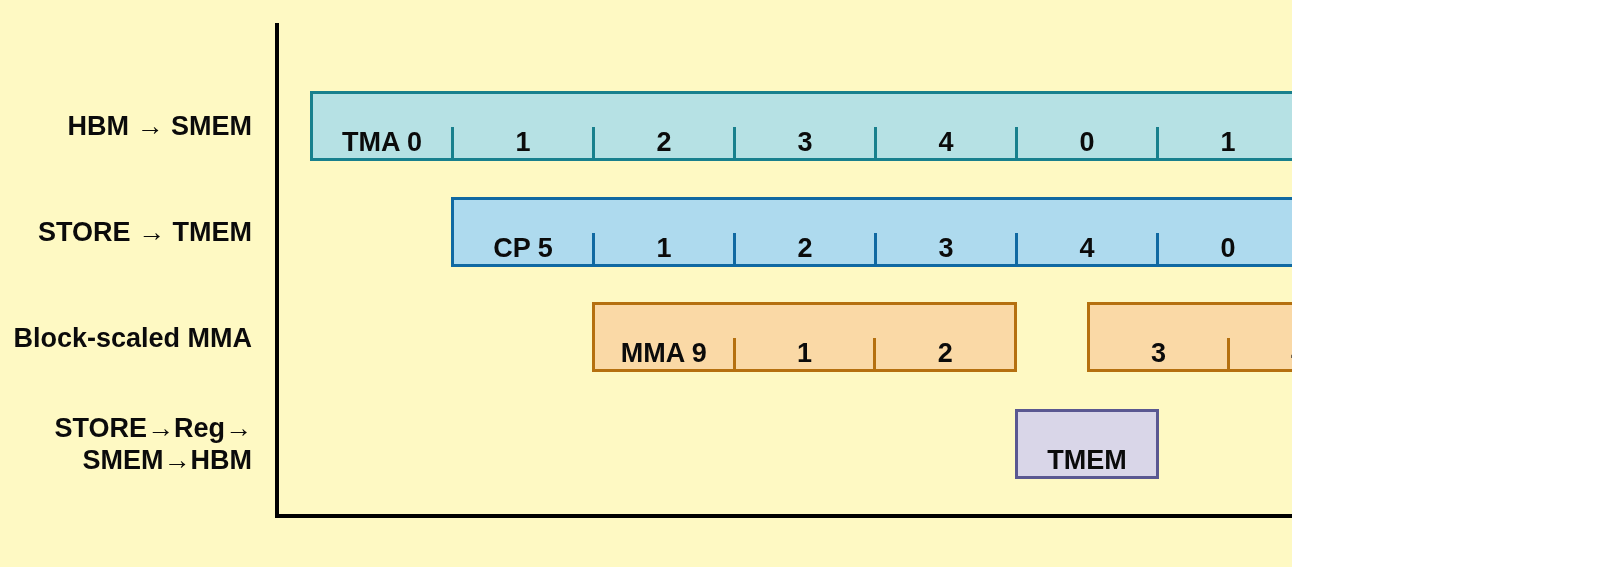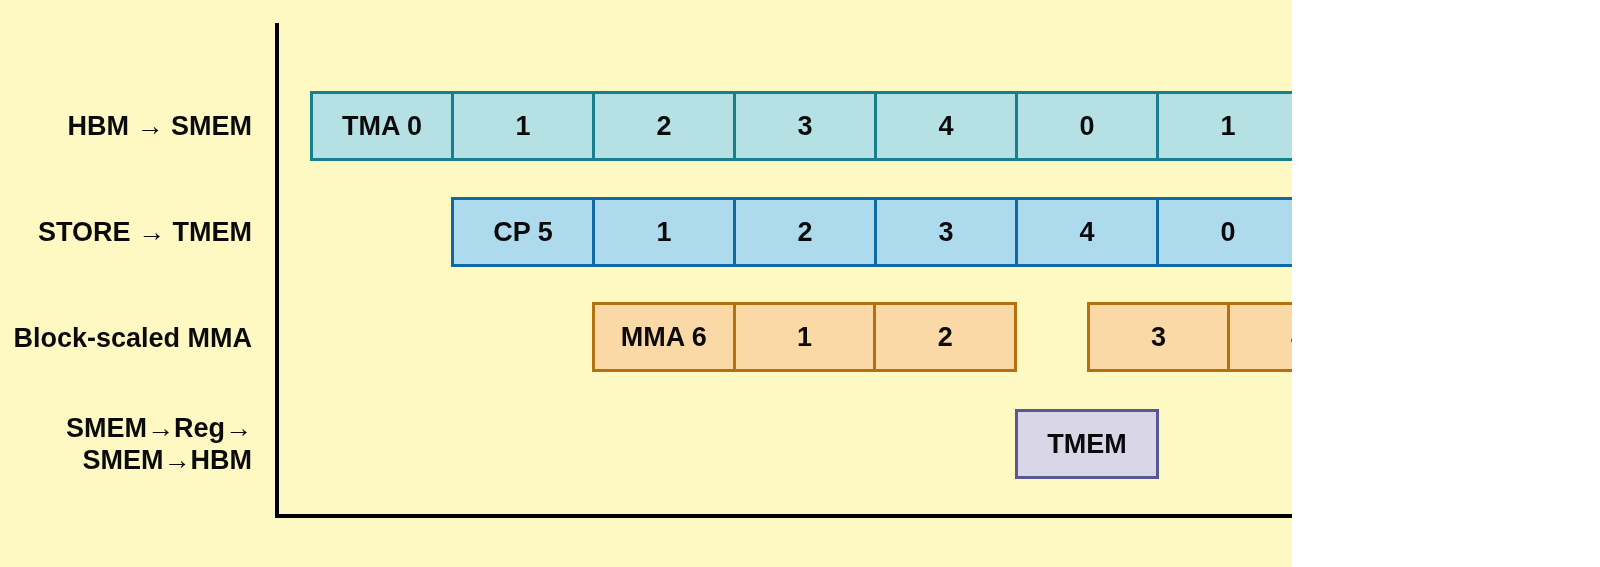--- a/index.html
+++ b/index.html
@@ -30,20 +30,21 @@
   .rl3 { top: 322px; }
   .rl4 { top: 412px; }
 
   .bar {
     position: absolute;
     display: flex;
     box-sizing: border-box;
     height: 70px;
     border: 3px solid var(--bar-border);
     background: var(--bar-fill);
+    align-items: flex-end;
   }
   .cell {
     flex: 1;
     display: flex;
     align-items: center;
     justify-content: center;
     font-size: 27px;
     border-left: 3px solid var(--bar-border);
     white-space: nowrap;
   }
@@ -80,21 +81,21 @@
   <svg class="axes" width="1600" height="567" viewBox="0 0 1600 567">
     <line x1="277" y1="23" x2="277" y2="518" stroke="#000000" stroke-width="4"></line>
     <line x1="275" y1="516" x2="1562" y2="516" stroke="#000000" stroke-width="4"></line>
     <polyline points="1538,496 1577,516 1538,536" fill="none" stroke="#000000" stroke-width="7"></polyline>
   </svg>
 
   <div class="rowlabel rl1">HBM → SMEM</div>
   <div class="rowlabel rl2">STORE → TMEM</div>
   <div class="rowlabel rl3">Block-scaled MMA</div>
   <div class="rowlabel rl4">
-    <div>SMEM→Reg→</div>
+    <div>STORE→Reg→</div>
     <div>SMEM→HBM</div>
   </div>
 
   <div class="bar teal bar-tma">
     <div class="cell">TMA 0</div>
     <div class="cell">1</div>
     <div class="cell">2</div>
     <div class="cell">3</div>
     <div class="cell">4</div>
     <div class="cell">0</div>
@@ -108,21 +109,21 @@
     <div class="cell">3</div>
     <div class="cell">4</div>
     <div class="cell">0</div>
   </div>
 
   <div class="dot dot1"></div>
   <div class="dot dot2"></div>
   <div class="dot dot3"></div>
 
   <div class="bar orange bar-mma-a">
-    <div class="cell">MMA 6</div>
+    <div class="cell">MMA 9</div>
     <div class="cell">1</div>
     <div class="cell">2</div>
   </div>
   <div class="bar orange bar-mma-b">
     <div class="cell">3</div>
     <div class="cell">4</div>
   </div>
 
   <div class="bar store bar-store">
     <div class="cell">TMEM</div>

